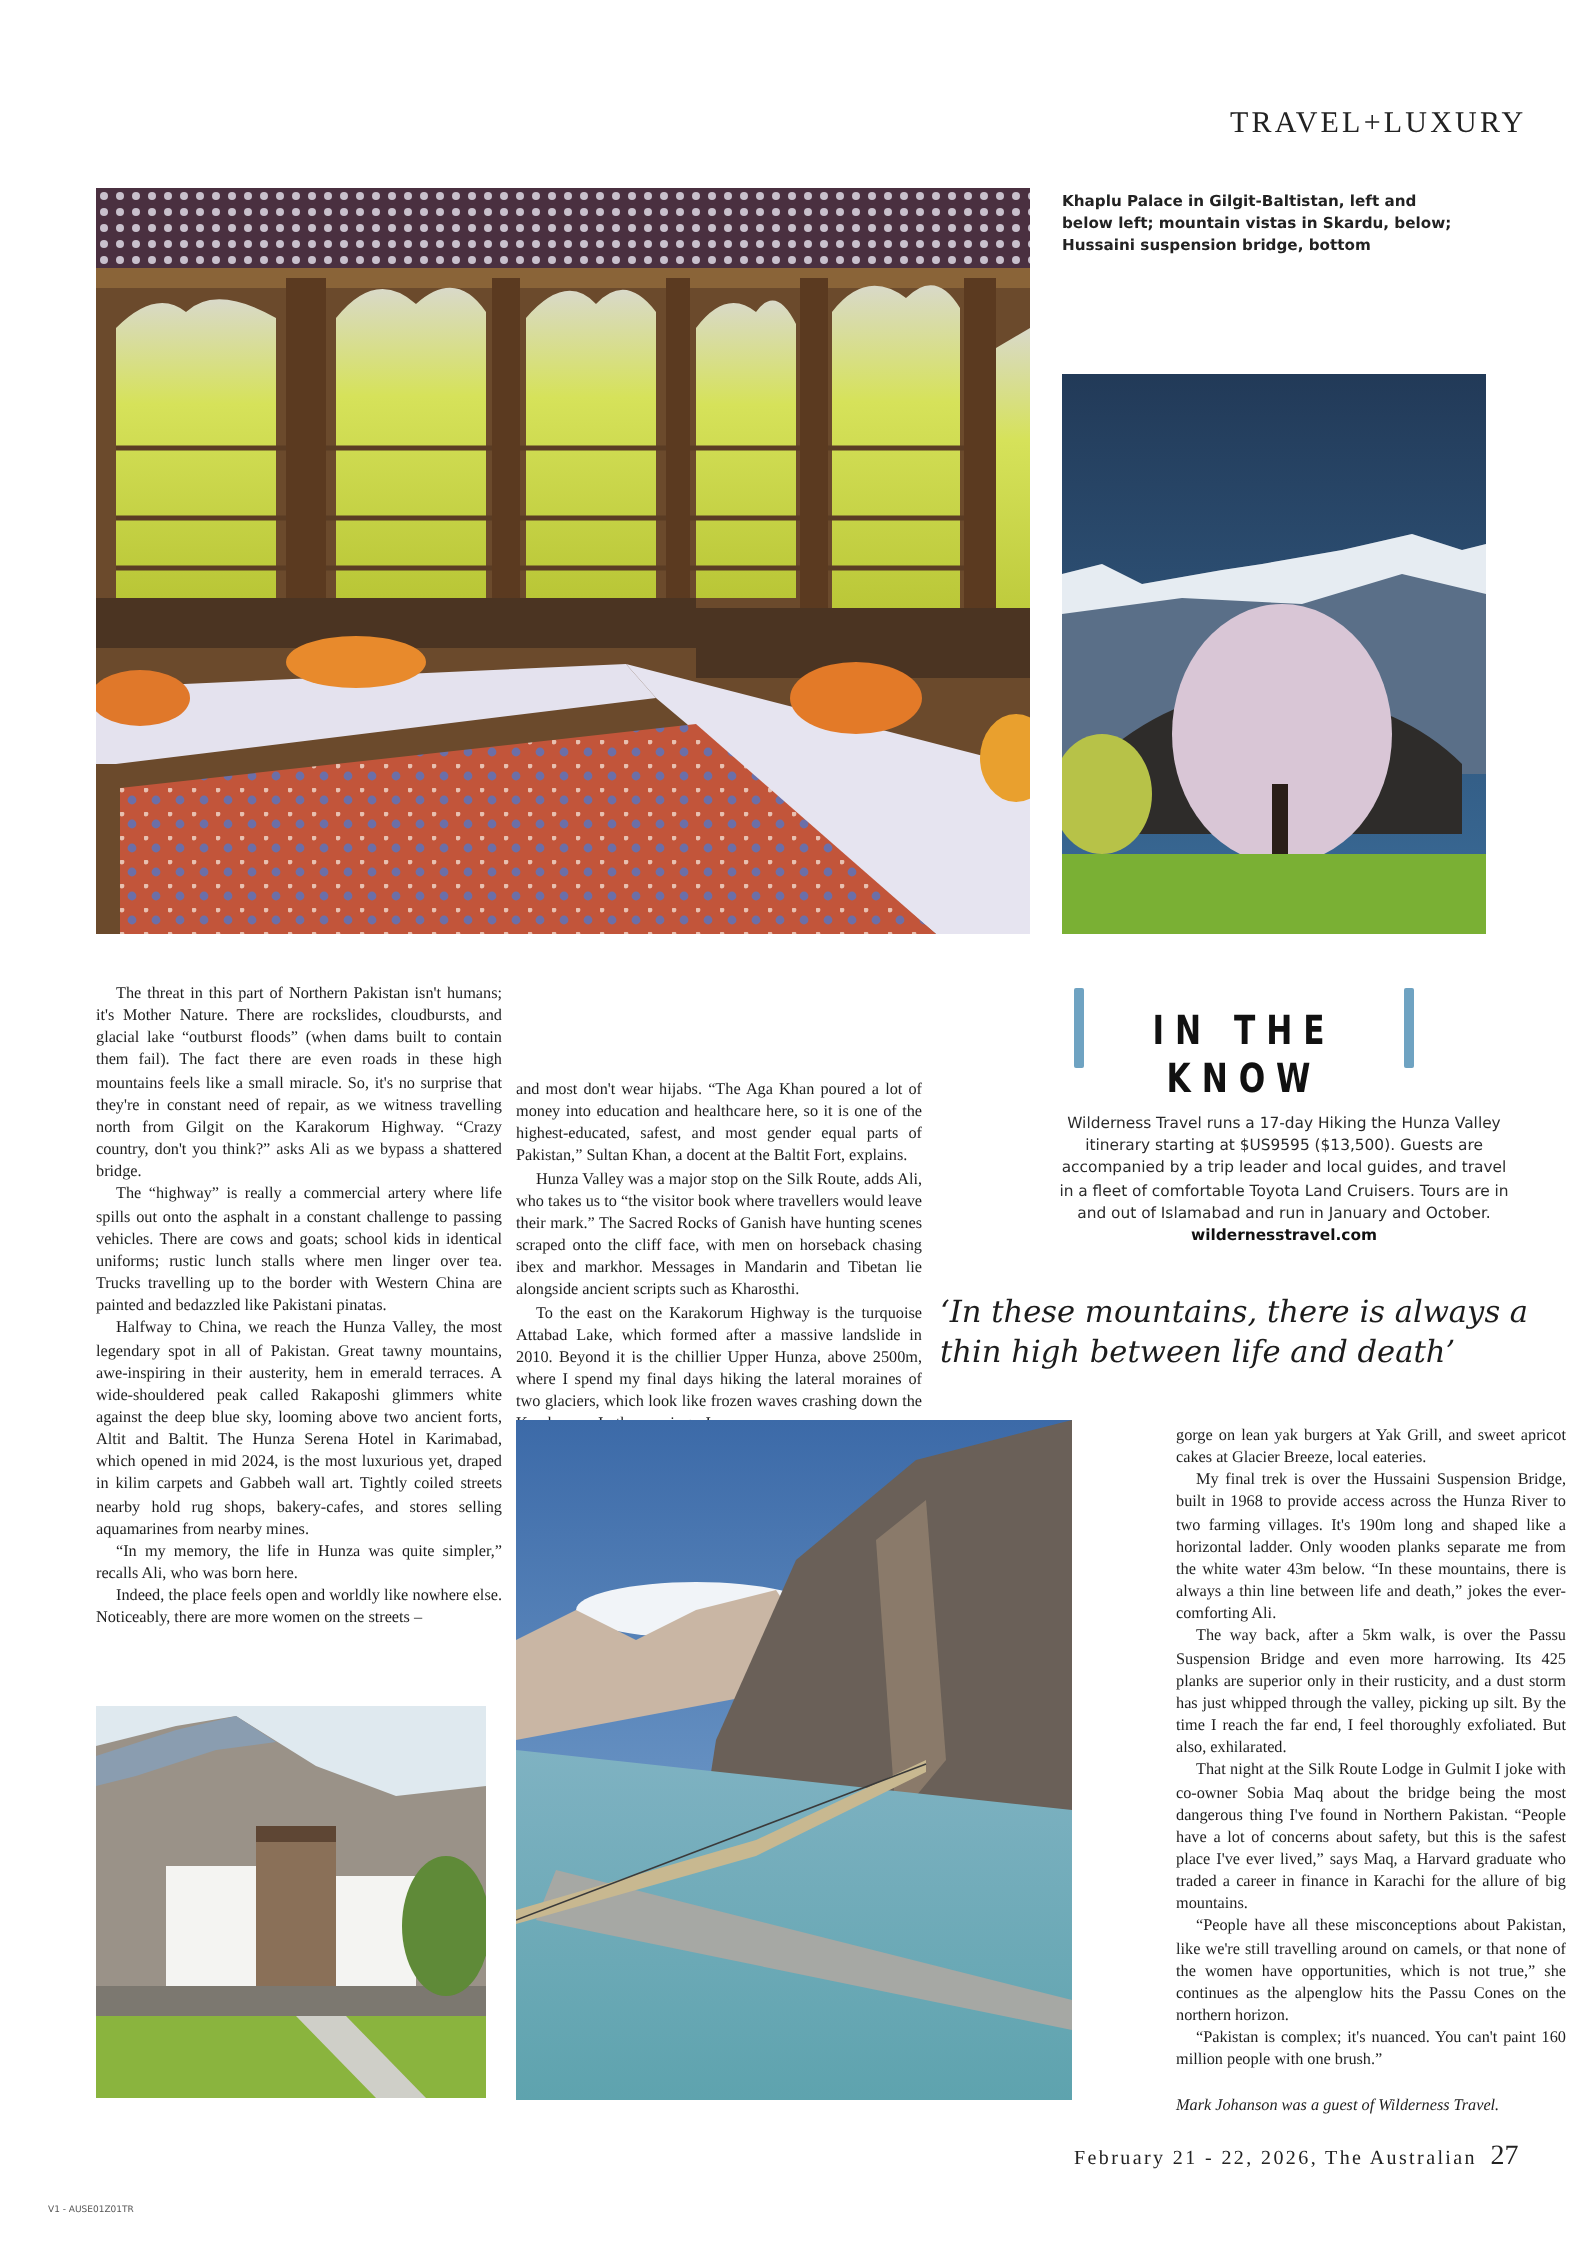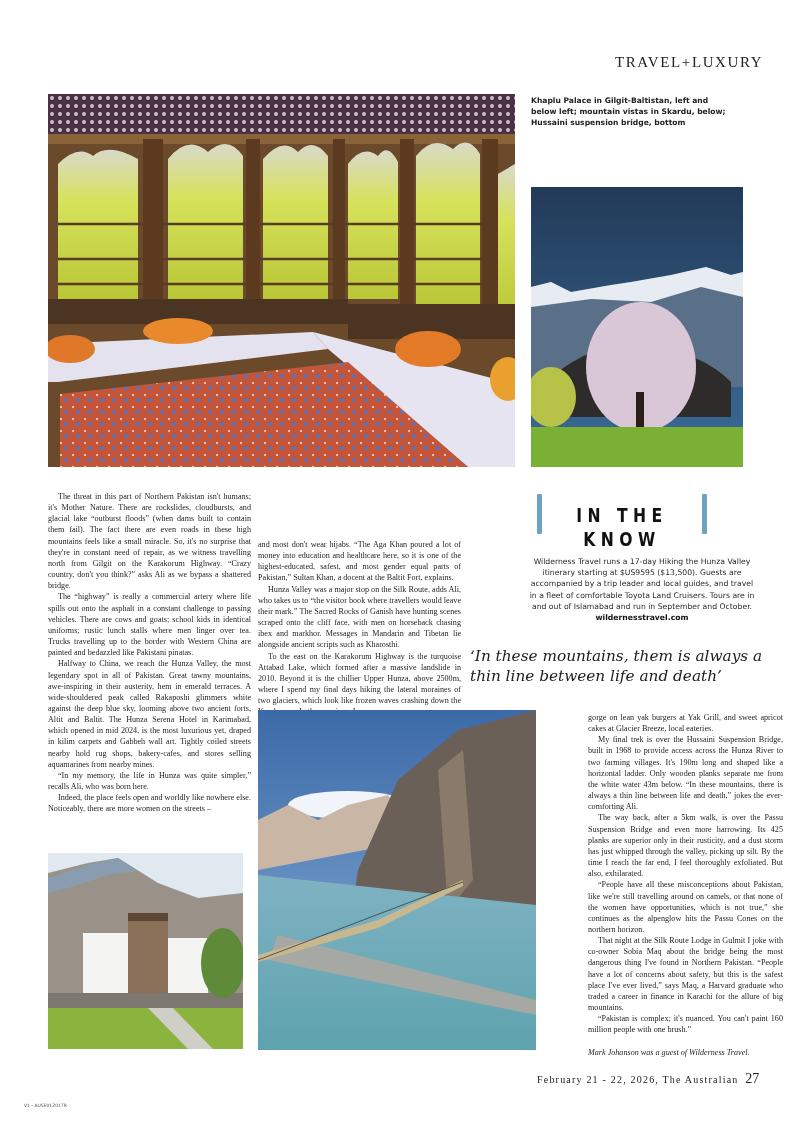--- a/index.html
+++ b/index.html
@@ -114,25 +114,25 @@
   <p>Hunza Valley was a major stop on the Silk Route, adds Ali, who takes us to “the visitor book where travellers would leave their mark.” The Sacred Rocks of Ganish have hunting scenes scraped onto the cliff face, with men on horseback chasing ibex and markhor. Messages in Mandarin and Tibetan lie alongside ancient scripts such as Kharosthi.</p>
   <p>To the east on the Karakorum Highway is the turquoise Attabad Lake, which formed after a massive landslide in 2010. Beyond it is the chillier Upper Hunza, above 2500m, where I spend my final days hiking the lateral moraines of two glaciers, which look like frozen waves crashing down the Karakorum. In the evenings, I</p>
 </div>
 
 <div class="abs know-head">
   <div class="know-bar" style="left:0;"></div>
   <div class="know-title">IN THE KNOW</div>
   <div class="know-bar" style="right:0;"></div>
 </div>
 <div class="abs know-body">
-  <span>Wilderness Travel runs a 17-day Hiking the Hunza Valley itinerary starting at $US9595 ($13,500). Guests are accompanied by a trip leader and local guides, and travel in a fleet of comfortable Toyota Land Cruisers. Tours are in and out of Islamabad and run in September and October.</span><br>
+  <span>Wilderness Travel runs a 17-day Hiking the Hunza Valley itinerary starting at $US9595 ($13,500). Guests are accompanied by a trip leader and local guides, and travel in a fleet of comfortable Toyota Land Cruisers. Tours are in and out of Islamabad and run in January and October.</span><br>
   <span class="know-link">wildernesstravel.com</span>
 </div>
 
-<div class="abs pullquote">‘In these mountains, them is always a thin line between life and death’</div>
+<div class="abs pullquote">‘In these mountains, there is always a thin high between life and death’</div>
 
 <div class="photo" style="left:48px;top:853px;width:195px;height:196px;" aria-label="Khaplu Palace exterior with white walls and lawn">
   <svg width="195" height="196" viewBox="0 0 195 196">
     <rect width="195" height="196" fill="#dfe9ef"></rect>
     <path d="M0 20 L40 10 L70 5 L110 30 L150 45 L195 40 L195 150 L0 150 Z" fill="#9a9288"></path>
     <path d="M0 25 L40 12 L70 5 L90 18 L60 22 L20 35 L0 40 Z" fill="#8a9db0"></path>
     <rect x="35" y="80" width="55" height="70" fill="#f4f4f2"></rect>
     <rect x="105" y="85" width="55" height="65" fill="#f4f4f2"></rect>
     <rect x="80" y="65" width="40" height="85" fill="#8a7058"></rect>
     <rect x="80" y="60" width="40" height="8" fill="#5e4634"></rect>
@@ -164,22 +164,22 @@
     <path d="M20 225 L278 290 L278 305 L10 250 Z" fill="#a6a8a4"></path>
     <path d="M0 245 L120 210 L205 170 L205 176 L120 218 L0 252 Z" fill="#c8b890"></path>
     <line x1="0" y1="250" x2="205" y2="172" stroke="#3a3a3a" stroke-width="0.8"></line>
   </svg>
 </div>
 
 <div class="col" style="left:548px;top:712px;width:195px;margin-left:40px;">
   <p class="noindent">gorge on lean yak burgers at Yak Grill, and sweet apricot cakes at Glacier Breeze, local eateries.</p>
   <p>My final trek is over the Hussaini Suspension Bridge, built in 1968 to provide access across the Hunza River to two farming villages. It's 190m long and shaped like a horizontal ladder. Only wooden planks separate me from the white water 43m below. “In these mountains, there is always a thin line between life and death,” jokes the ever-comforting Ali.</p>
   <p>The way back, after a 5km walk, is over the Passu Suspension Bridge and even more harrowing. Its 425 planks are superior only in their rusticity, and a dust storm has just whipped through the valley, picking up silt. By the time I reach the far end, I feel thoroughly exfoliated. But also, exhilarated.</p>
+  <p>That night at the Silk Route Lodge in Gulmit I joke with co-owner Sobia Maq about the bridge being the most dangerous thing I've found in Northern Pakistan. “People have a lot of concerns about safety, but this is the safest place I've ever lived,” says Maq, a Harvard graduate who traded a career in finance in Karachi for the allure of big mountains.</p>
   <p>“People have all these misconceptions about Pakistan, like we're still travelling around on camels, or that none of the women have opportunities, which is not true,” she continues as the alpenglow hits the Passu Cones on the northern horizon.</p>
-  <p>That night at the Silk Route Lodge in Gulmit I joke with co-owner Sobia Maq about the bridge being the most dangerous thing I've found in Northern Pakistan. “People have a lot of concerns about safety, but this is the safest place I've ever lived,” says Maq, a Harvard graduate who traded a career in finance in Karachi for the allure of big mountains.</p>
   <p>“Pakistan is complex; it's nuanced. You can't paint 160 million people with one brush.”</p>
   <p class="sig">Mark Johanson was a guest of Wilderness Travel.</p>
 </div>
 
 <div class="abs footer">
   <span>February 21 - 22, 2026, The Australian</span>
   <span class="pg">27</span>
 </div>
 
 <div class="abs slug">V1 - AUSE01Z01TR</div>

